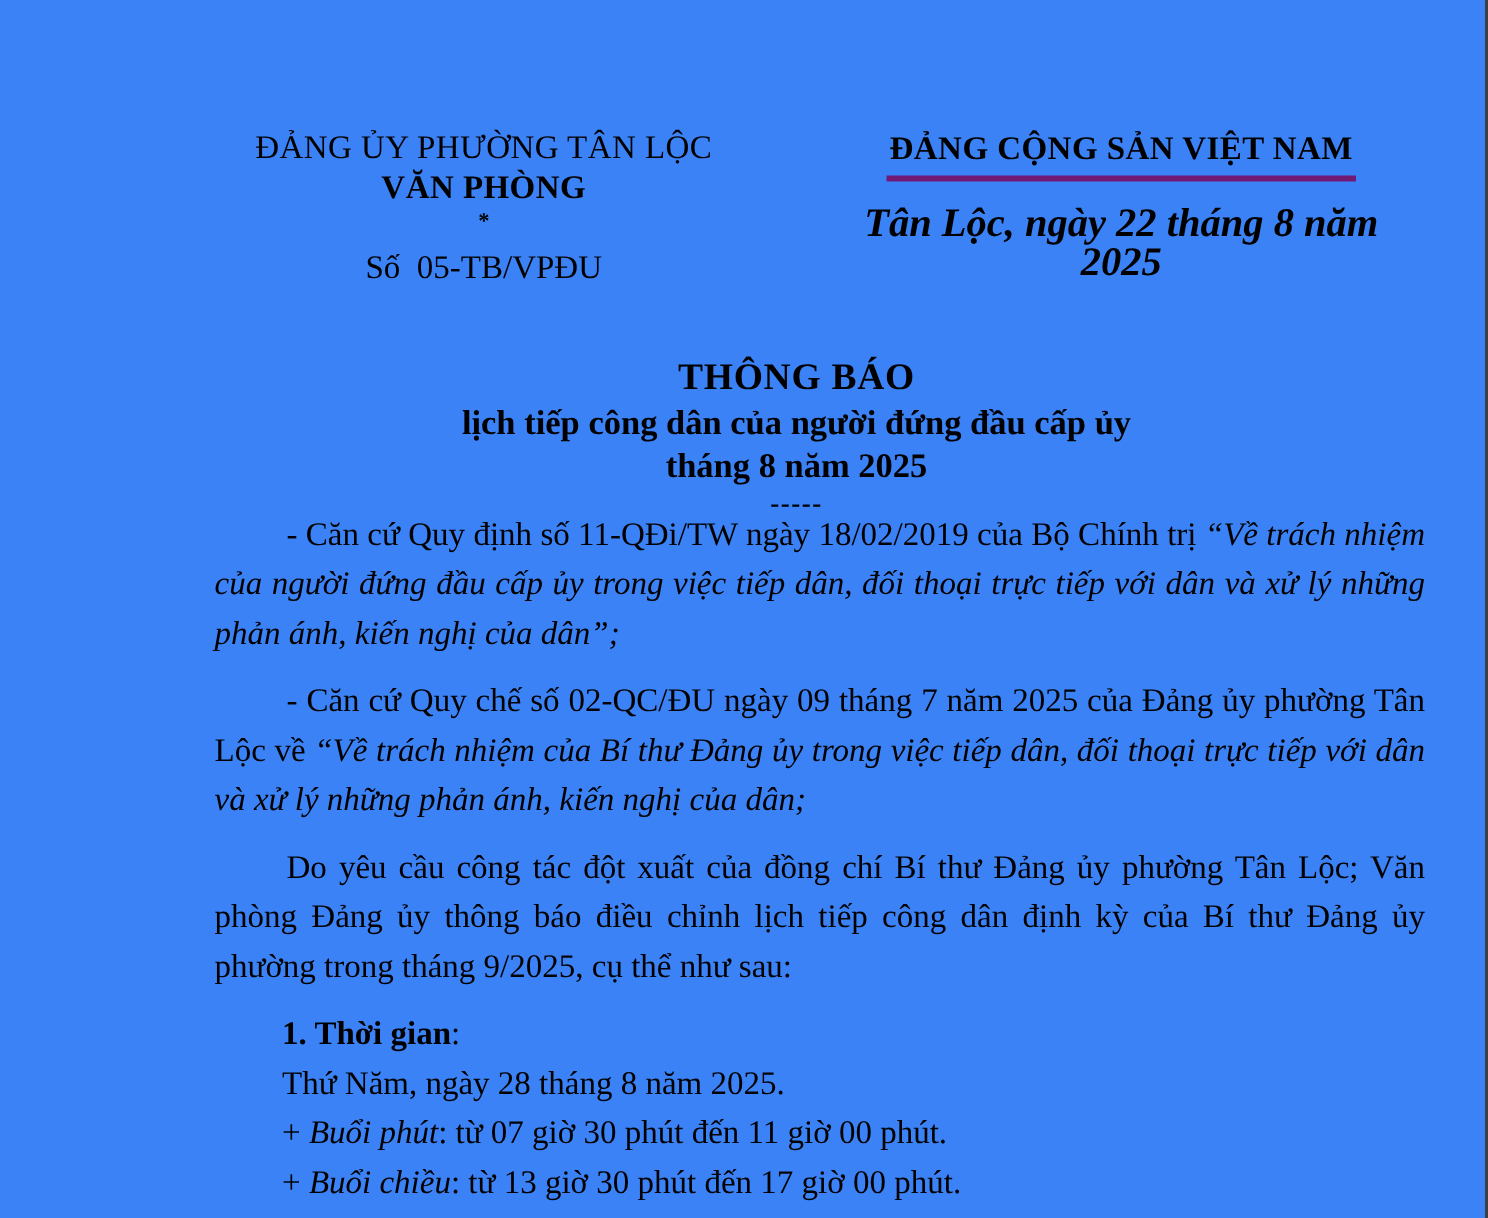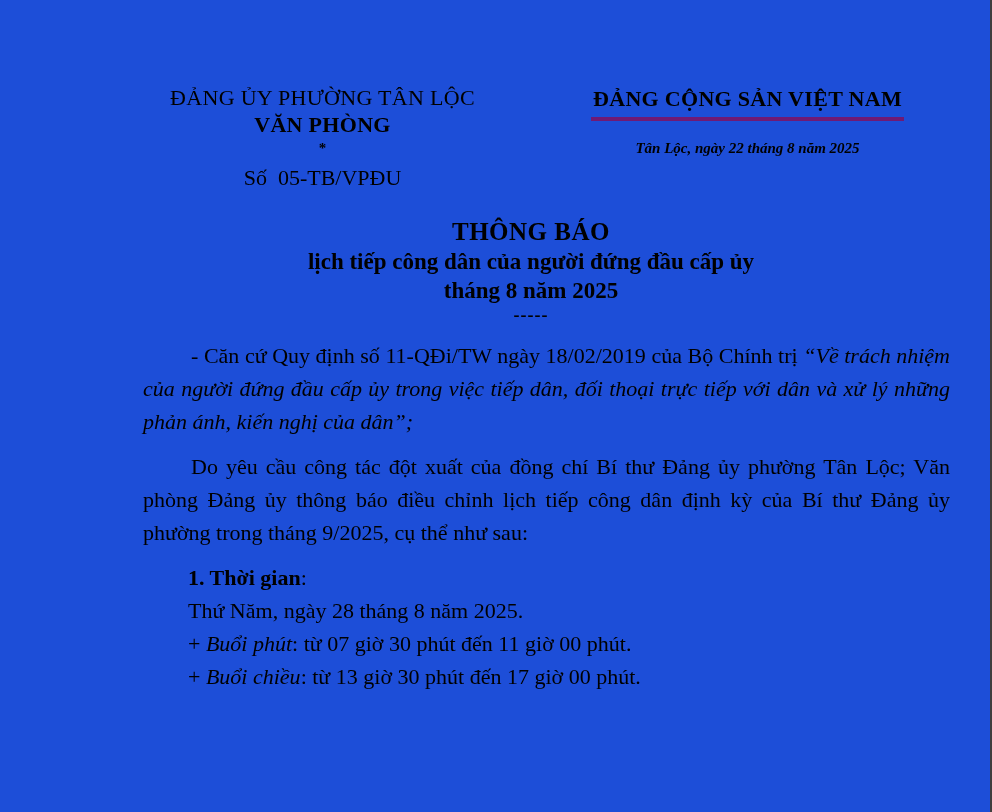--- a/index.html
+++ b/index.html
@@ -1,39 +1,39 @@
 <!DOCTYPE html>
 <html><head>
 <meta charset="utf-8">
 <style>
   html,body{margin:0;padding:0;}
   body{
     width:992px;height:812px;overflow:hidden;background:#ffffff;color:#000;
     font-family:"Liberation Serif","DejaVu Serif",serif;
     position:relative;
   }
-  .page{position:absolute;inset:0;background:#1d4ed8;}
+  .page{position:absolute;inset:0;background:#3b82f6;}
   .edge-line{position:absolute;top:0;right:0;width:2px;height:812px;background:#3f3f3f;}
 
   
   .hdr-left{position:absolute;left:155px;top:84px;width:335px;text-align:center;}
   .hdr-left .org{font-size:22px;line-height:28px;letter-spacing:.3px;}
   .hdr-left .office{font-size:22px;line-height:26px;font-weight:bold;letter-spacing:.3px;}
   .hdr-left .star{font-size:15px;line-height:16px;font-weight:bold;margin-top:2px;}
   .hdr-left .docno{font-size:22px;line-height:26px;margin-top:9px;white-space:pre;}
 
   
   .hdr-right{position:absolute;left:570px;top:84px;width:355px;text-align:center;}
   .hdr-right .slogan{font-size:22px;line-height:30px;font-weight:bold;letter-spacing:.3px;
     display:inline-block;border-bottom:4px solid #701a75;padding:0 2px 3px;}
-  .hdr-right .dateline{font-size:15px;line-height:26px;font-weight:bold;font-style:italic;margin-top:14px;}
+  .hdr-right .dateline{font-size:27px;line-height:26px;font-weight:bold;font-style:italic;margin-top:14px;}
 
   
   .title-block{position:absolute;left:96px;top:216px;width:870px;text-align:center;}
-  .title-block .t1{font-size:25px;line-height:31px;font-weight:bold;letter-spacing:.5px;}
+  .title-block .t1{font-size:25px;line-height:31px;font-weight:bold;letter-spacing:.5px;margin-top:20px;}
   .title-block .t2{font-size:23px;line-height:29px;font-weight:bold;}
   .title-block .t3{font-size:23px;line-height:29px;font-weight:bold;}
   .title-block .tsep{font-size:18px;line-height:20px;font-weight:bold;letter-spacing:1px;}
 
   
   .doc-body{position:absolute;left:143px;top:339px;width:807px;
     font-size:22px;line-height:33px;text-align:justify;}
   .doc-body p{margin:0 0 12px 0;text-indent:48px;}
   .it{font-style:italic;}
   .b{font-weight:bold;text-align:center;}
@@ -66,20 +66,21 @@
     <div class="t1">THÔNG BÁO</div>
     <div class="t2">lịch tiếp công dân của người đứng đầu cấp ủy</div>
     <div class="t3">tháng 8 năm 2025</div>
     <div class="tsep">-----</div>
   </div>
 
   <div class="doc-body">
 
     <p><span>- Căn cứ Quy định số 11-QĐi/TW ngày 18/02/2019 của Bộ Chính trị </span><span class="it">“Về trách nhiệm của người đứng đầu cấp ủy trong việc tiếp dân, đối thoại trực tiếp với dân và xử lý những phản ánh, kiến nghị của dân”;</span></p>
 
+    <p><span>- Căn cứ Quy chế số 02-QC/ĐU ngày 09 tháng 7 năm 2025 của Đảng ủy phường Tân Lộc về </span><span class="it">“Về trách nhiệm của Bí thư Đảng ủy trong việc tiếp dân, đối thoại trực tiếp với dân và xử lý những phản ánh, kiến nghị của dân;</span></p>
 
     <p>Do yêu cầu công tác đột xuất của đồng chí Bí thư Đảng ủy phường Tân Lộc; Văn phòng Đảng ủy thông báo điều chỉnh lịch tiếp công dân định kỳ của Bí thư Đảng ủy phường trong tháng 9/2025, cụ thể như sau:</p>
 
     <div class="schedule">
       <div class="sched-line"><span class="b">1. Thời gian</span><span>:</span></div>
 
       <div class="sched-line">Thứ Năm, ngày 28 tháng 8 năm 2025.</div>
 
       <div class="sched-line"><span>+ </span><span class="it">Buổi phút</span><span>: từ 07 giờ 30 phút đến 11 giờ 00 phút.</span></div>
 

